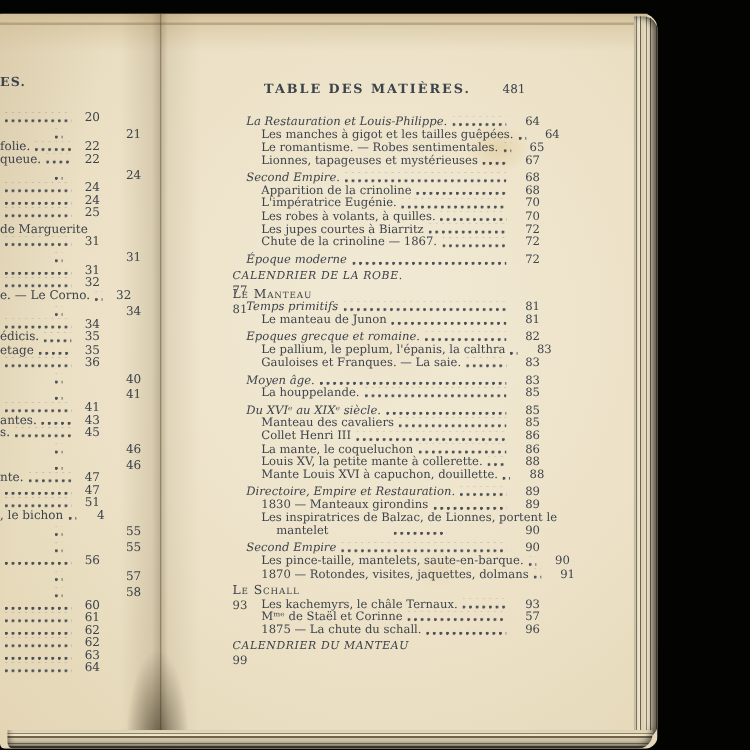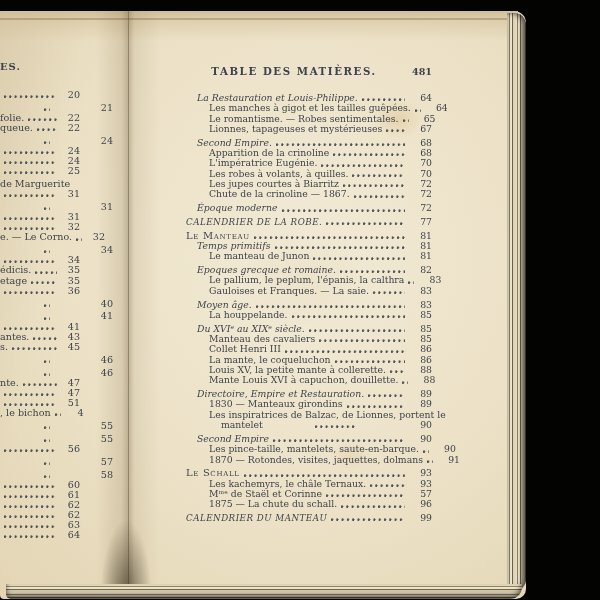--- a/index.html
+++ b/index.html
@@ -41,35 +41,35 @@
     background:radial-gradient(ellipse, rgba(180,140,60,.07), rgba(180,140,60,0) 70%);}
   .s3{left:330px;top:430px;width:40px;height:30px;
     background:radial-gradient(ellipse, rgba(190,150,70,.12), rgba(190,150,70,0) 70%);}
 
   
   .lp{position:absolute;left:0;top:50px;width:80px;z-index:2;color:#3d434b;}
   .lp-header{font-weight:bold;font-size:10px;letter-spacing:1px;height:13px;margin-bottom:15px;}
   .rp{position:absolute;left:186px;top:54px;width:246px;z-index:2;color:#3d434b;}
   .rp-header{display:flex;align-items:baseline;}
   .rp-title{flex:1;text-align:center;font-weight:bold;font-size:10.2px;letter-spacing:1.6px;}
-  .rp-num{flex:0 0 30px;text-align:right;font-size:9.6px;font-weight:bold;}
+  .rp-num{flex:0 0 30px;text-align:left;font-size:9.6px;}
   .rp .entries{margin-top:15px;}
 
   .row{display:flex;align-items:baseline;font-size:9.3px;}
   .rp .row{height:10.35px;}
   .lp .row{height:10.1px;font-size:9.6px;}
   .row.gap{margin-top:3.4px;}
   .lp .row.gap{margin-top:2.8px;gap:40px;}
   .t{white-space:nowrap;flex:0 0 auto;}
   .leader{flex:1 1 auto;align-self:flex-end;height:8px;margin:0 3px 1px 4px;min-width:6px;
     background-image:radial-gradient(circle at 1px 6.6px, rgba(61,67,75,.92) 1px, rgba(61,67,75,0) 1.45px);
     background-size:5.3px 8px;background-repeat:repeat-x;}
   .p{flex:0 0 24px;text-align:right;white-space:nowrap;}
   .lp .p{flex:0 0 20px;}
-  .ind0{margin-left:0;}
+  .ind0{margin-left:0;flex-direction:column;}
   .ind1{margin-left:11px;}
   .ind2{margin-left:23px;}
   .ind3{margin-left:35px;gap:48px;}
   .row.i .t{font-style:italic;}
   .row.ic .t{font-style:italic;font-size:8.7px;letter-spacing:.5px;}
   .row.sc .t{font-variant:small-caps;letter-spacing:.7px;font-size:9.9px;}
 </style>
 </head>
 <body>
 

